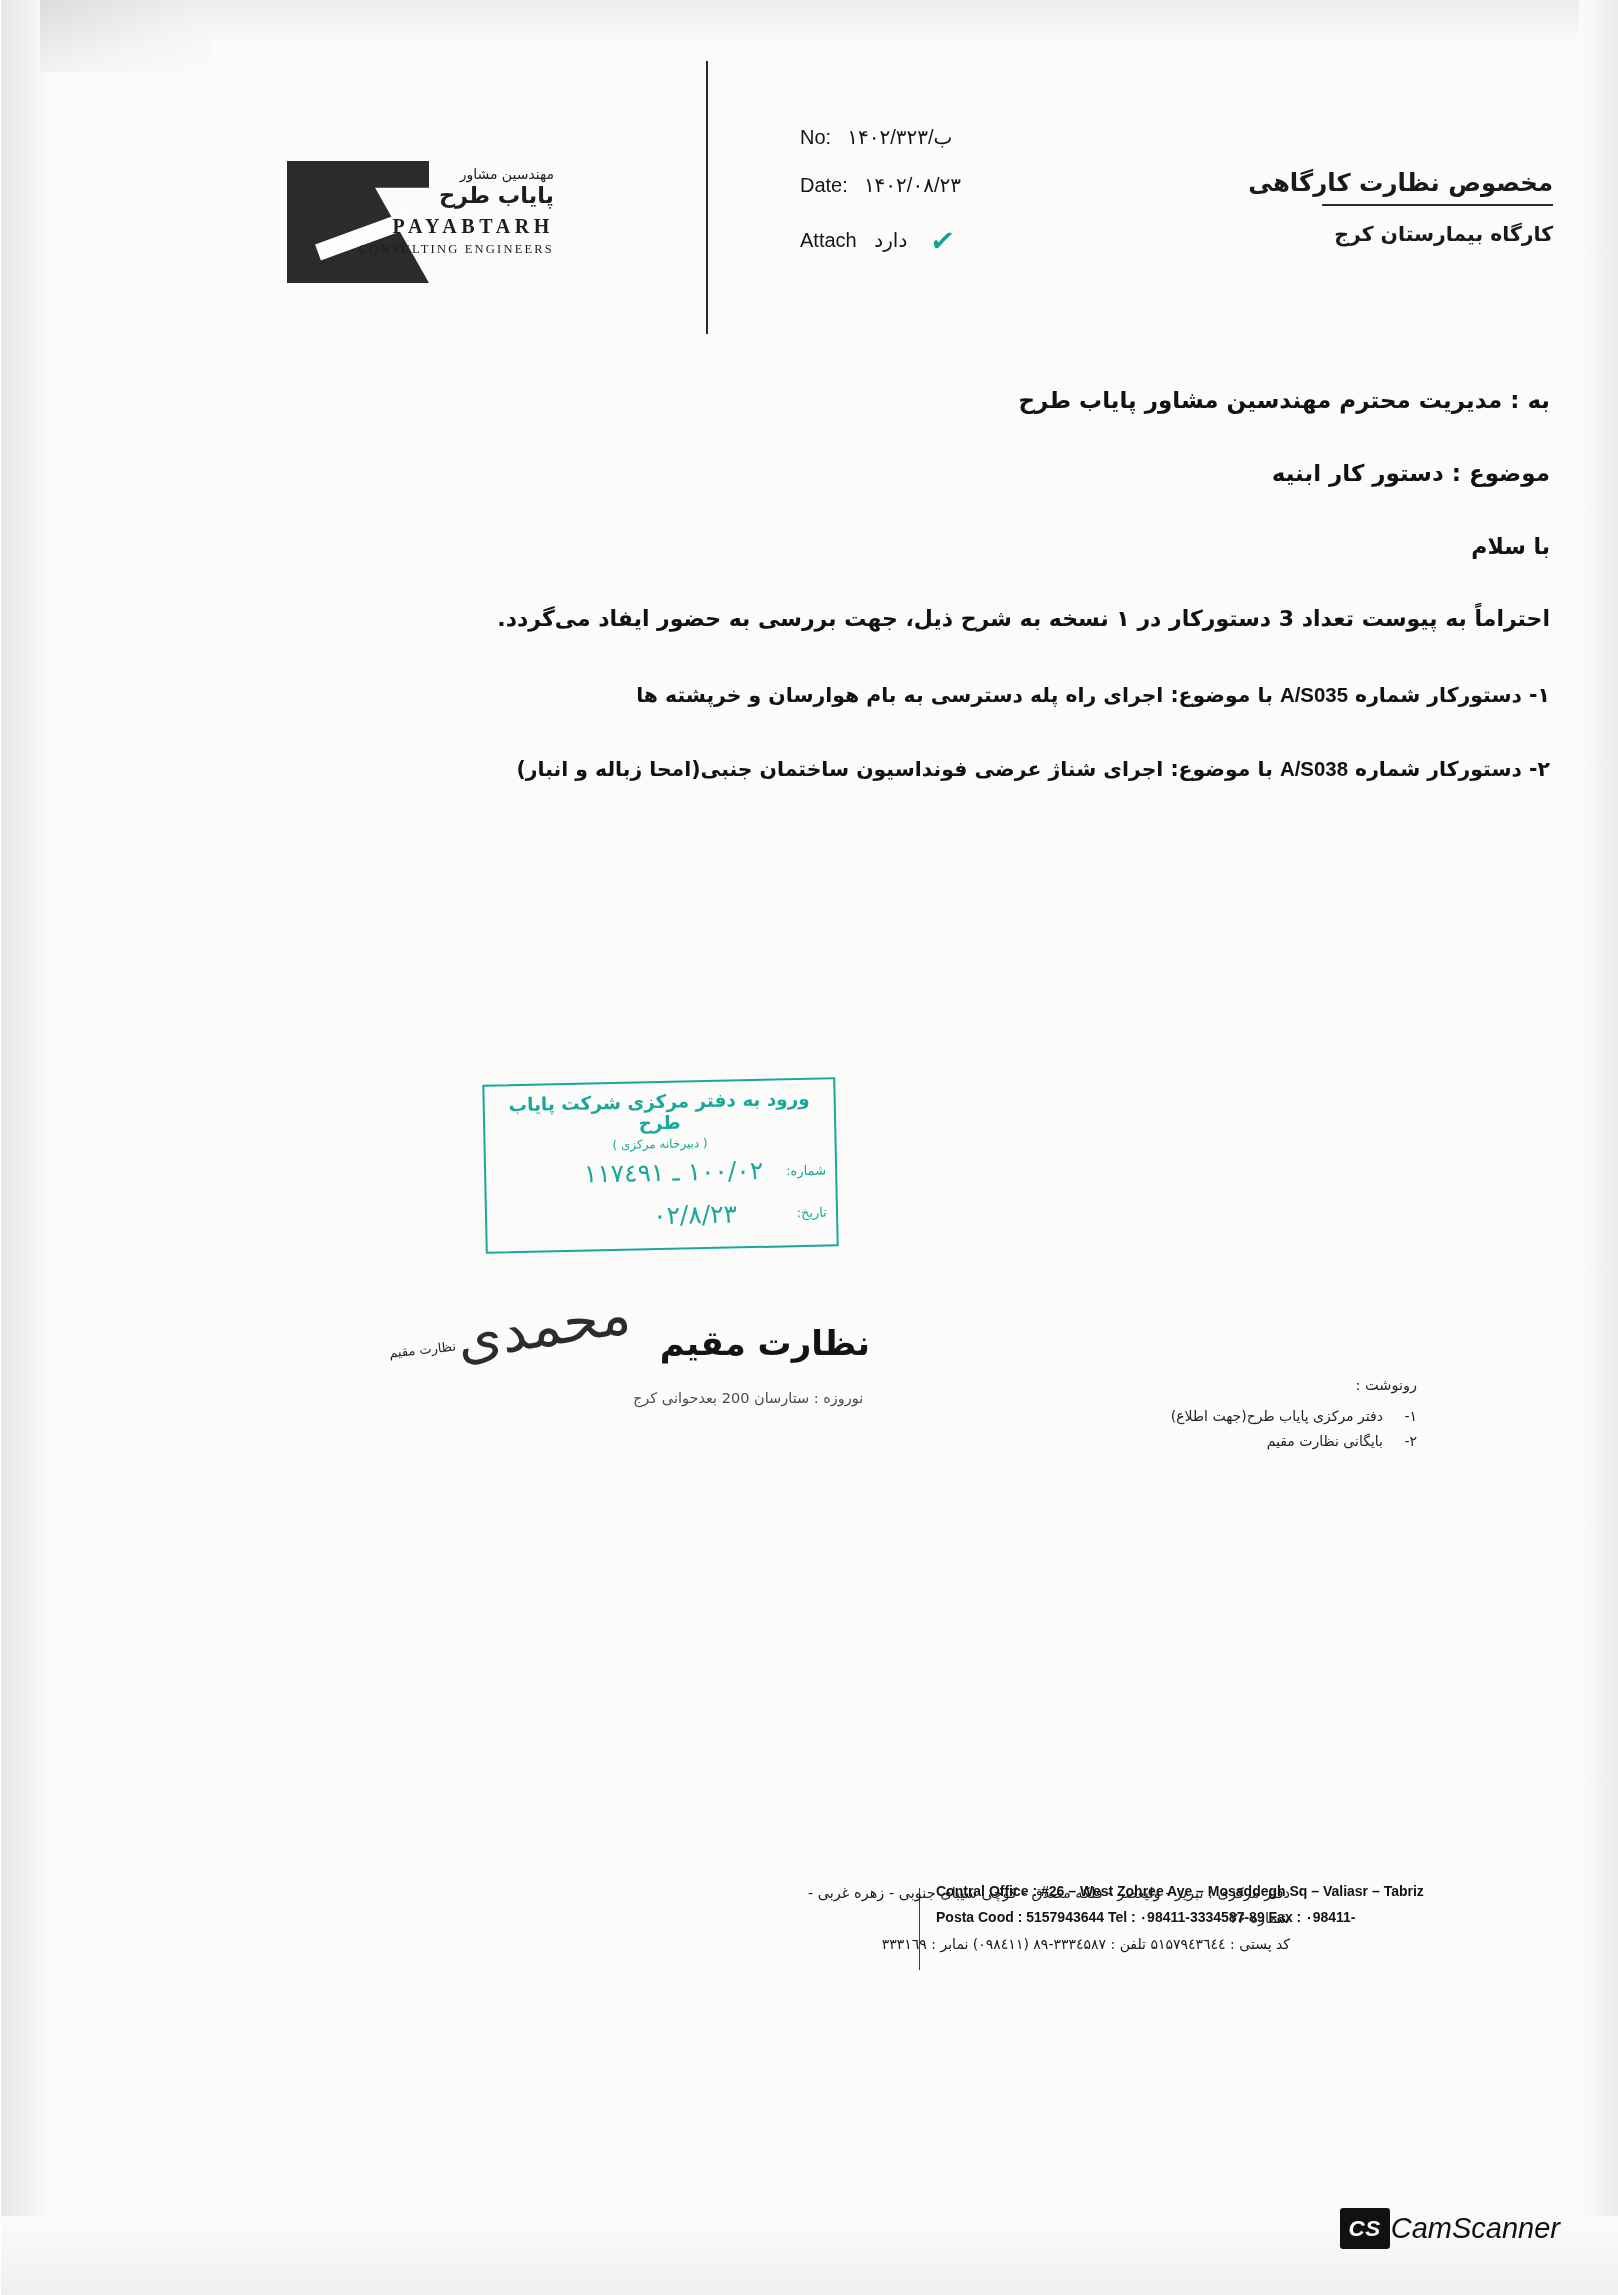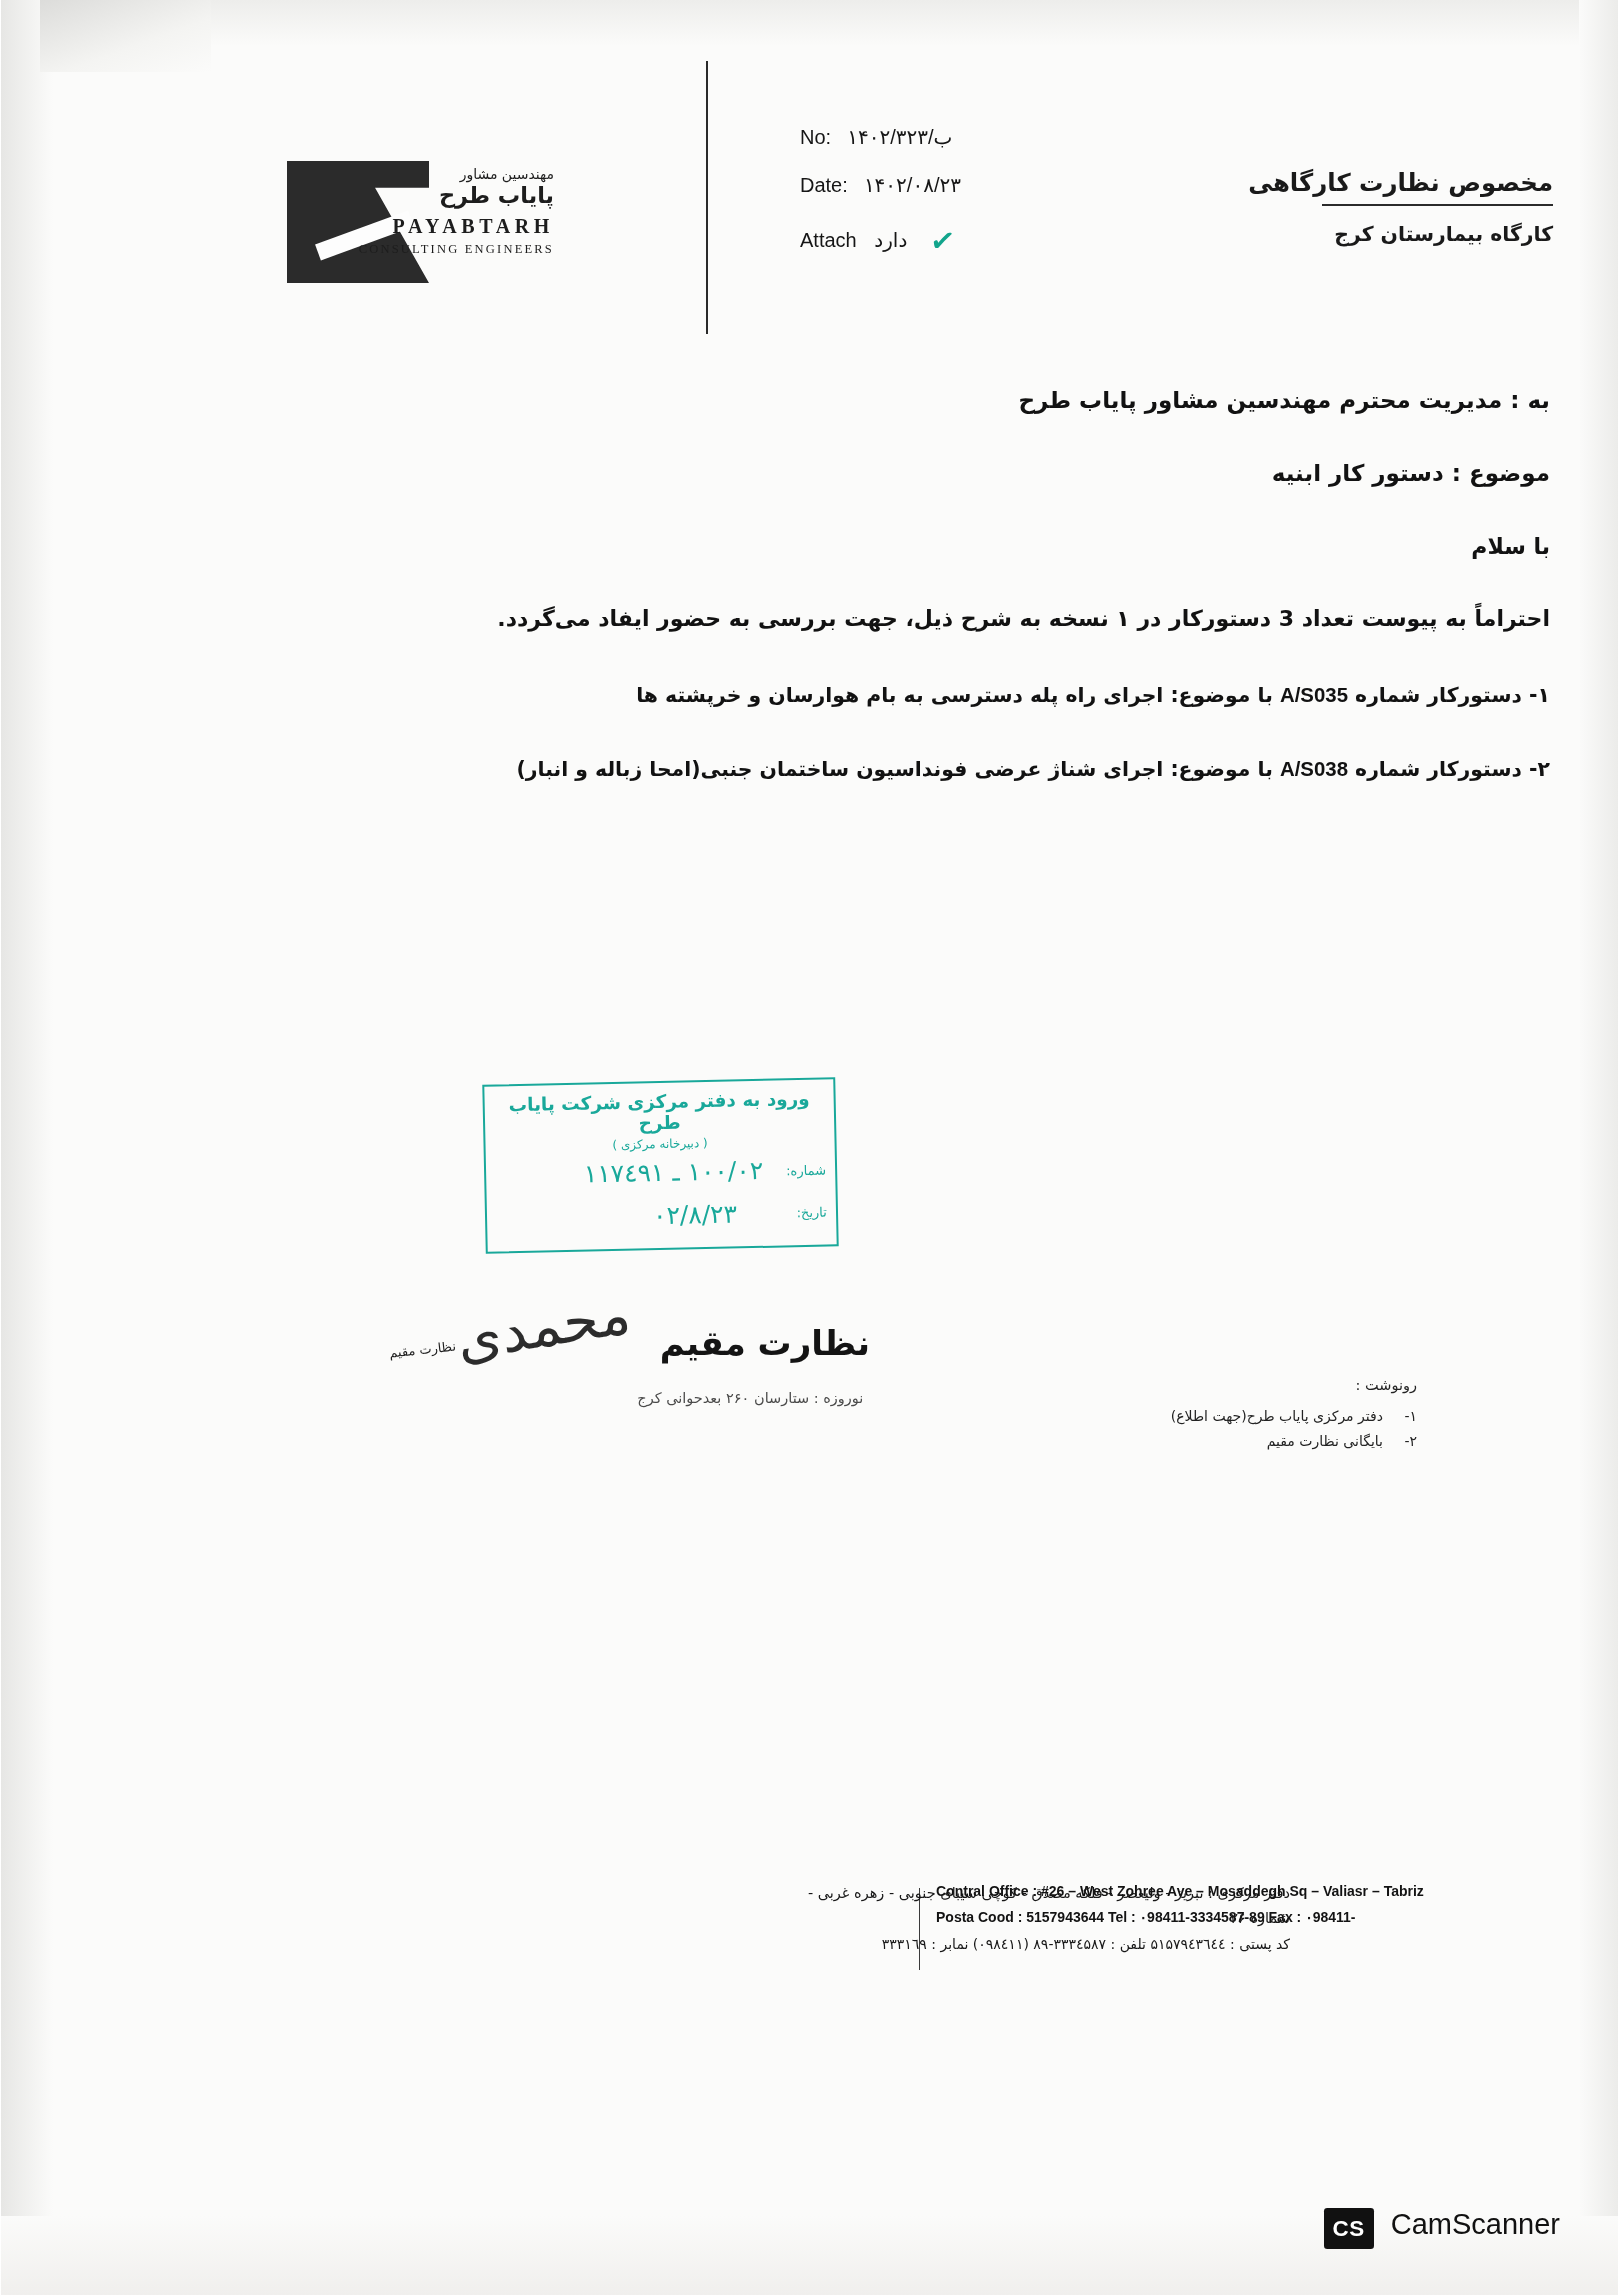--- a/index.html
+++ b/index.html
@@ -359,23 +359,24 @@
   .footer-fa .f1 { font-size: 14.5px; line-height: 1.7; }
   .footer-fa .f2 { font-size: 14.5px; line-height: 1.7; }
   .footer-fa .f3 { font-size: 14px; line-height: 1.7; margin-top: 2.6px; }
 
   
   .camscanner {
     position: absolute;
     right: 59px;
     bottom: 46px;
     display: flex;
-    align-items: flex-start;
-    gap: 17px;
+    align-items: center;
+    gap: 1px;
     direction: ltr;
+    font-style: italic;
   }
   .cs-badge {
     width: 50px;
     height: 41px;
     background: #111111;
     color: #ffffff;
     font-family: "Liberation Sans", sans-serif;
     font-weight: bold;
     font-size: 22.4px;
     display: flex;
@@ -468,21 +469,21 @@
     <div class="stamp-row date">
       <span class="rl">تاریخ:</span>
       <span class="rv">۰۲/۸/۲۳</span>
     </div>
   </div>
 
   <div class="sig-area">
     <div class="sig-scribble">ﻣﺤﻤﺪی</div>
     <div class="sig-label-small">نظارت مقیم</div>
     <div class="sig-title">نظارت مقیم</div>
-    <div class="sig-note">نوروزه : ستارسان ۲۶۰ بعدحوانی کرج</div>
+    <div class="sig-note">نوروزه : ستارسان 200 بعدحوانی کرج</div>
   </div>
 
   <div class="cc-block">
     <div class="cc-title">رونوشت :</div>
     <div class="cc-item">
       <span class="cc-num">۱-</span>
       <span>دفتر مرکزی پایاب طرح(جهت اطلاع)</span>
     </div>
     <div class="cc-item">
       <span class="cc-num">۲-</span>

